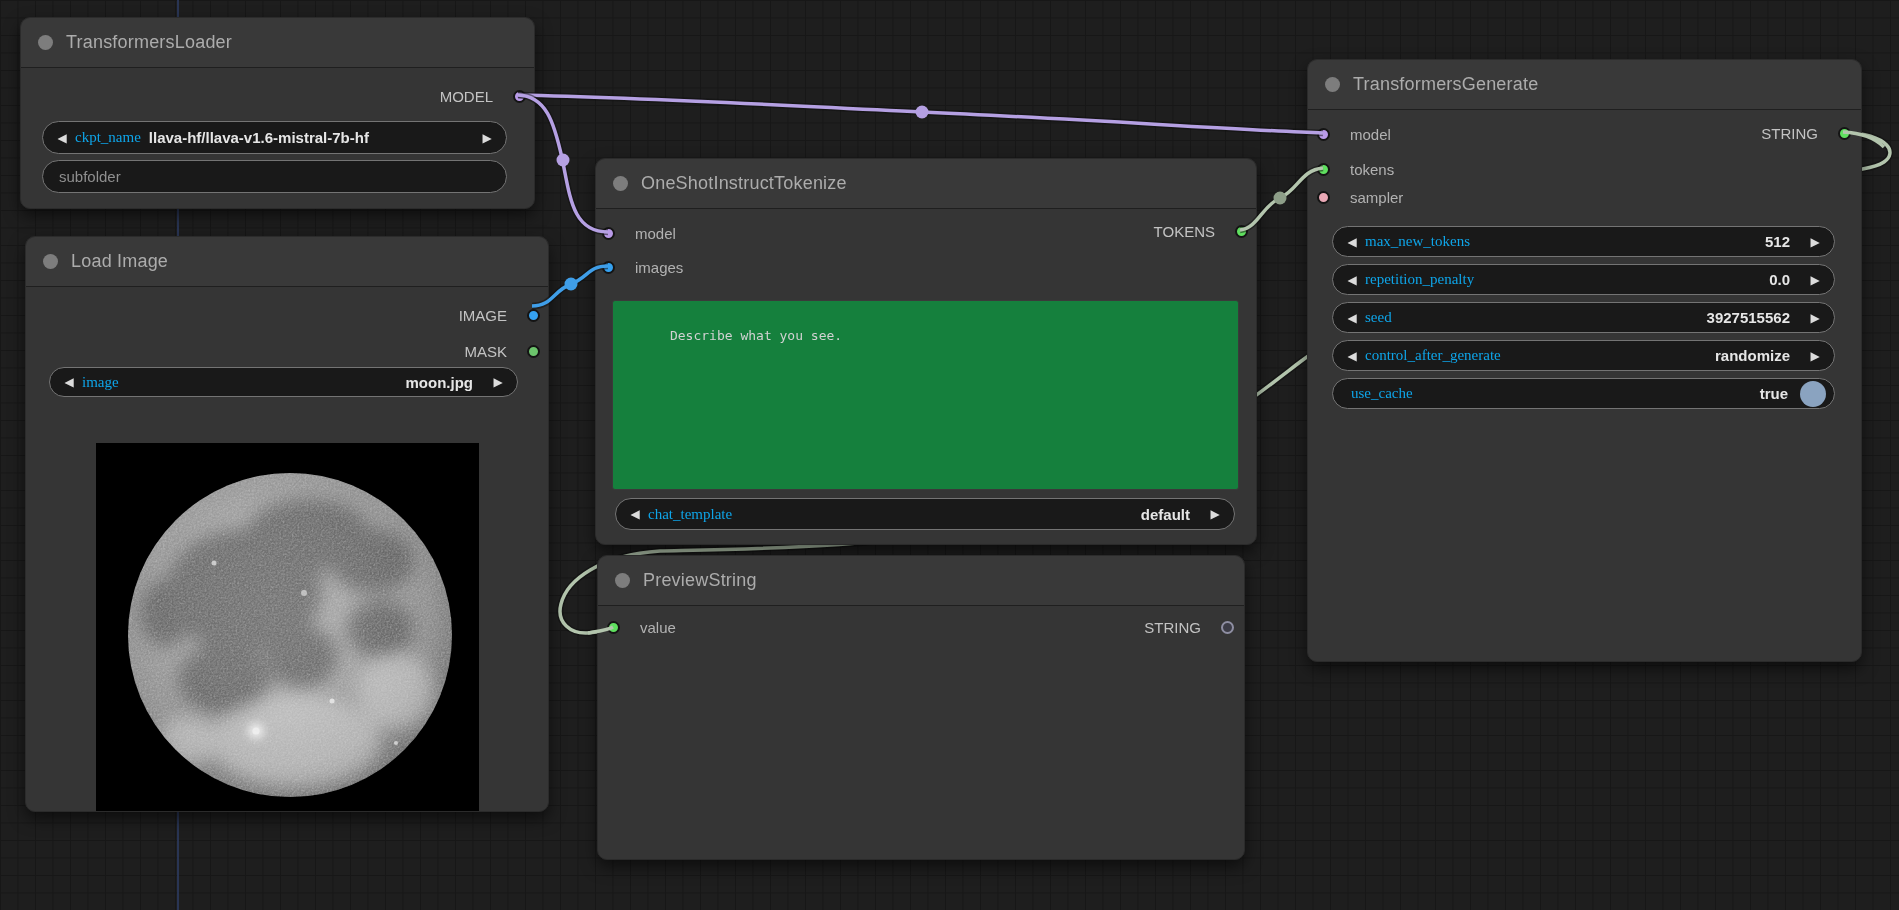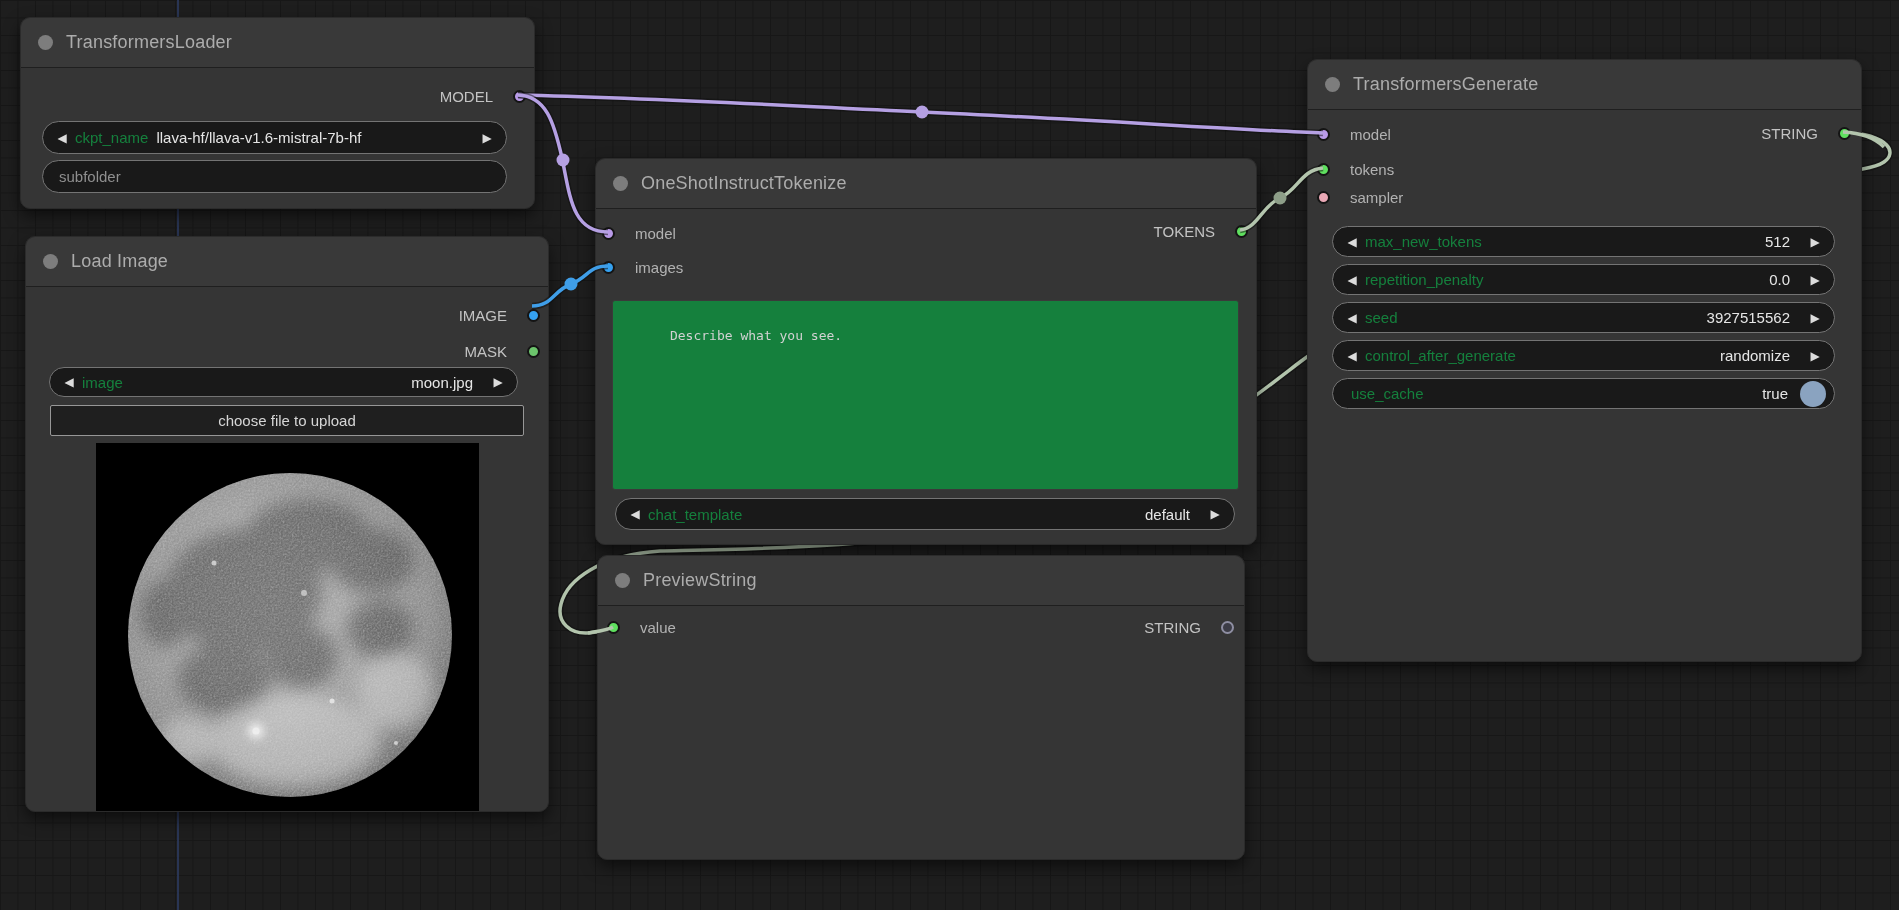--- a/index.html
+++ b/index.html
@@ -36,22 +36,22 @@
   .port.p-green{background:#5fe05f;}
   .port.p-mask{background:#6cc46c;}
   .port.p-sampler{background:#eaa9b6;}
   .port.p-void{background:#3c3c46;border:2px solid #8e8ea2;}
   .pill{
     position:absolute;display:flex;align-items:center;background:#191919;
     border:1.5px solid #747474;border-radius:17px;box-sizing:border-box;
     font-size:15px;padding:0 10px;
   }
   .arrow{color:#dcdcdc;font-size:12px;width:18px;text-align:center;flex:0 0 auto;cursor:pointer;}
-  .wlabel{color:#15803d;margin:0 4px;white-space:nowrap;}
-  .wvalue{margin-left:auto;margin-right:16px;color:#e6e6e6;white-space:nowrap;}
+  .wlabel{color:#0ea5e9;margin:0 4px;white-space:nowrap;font-family:Liberation Serif, serif;}
+  .wvalue{margin-left:auto;margin-right:16px;color:#e6e6e6;white-space:nowrap;font-weight:bold;}
   .pill.leftval .wvalue{margin-left:4px;margin-right:auto;}
   .pill.noarrow .wlabel{margin-left:8px;}
   .toggle{width:26px;height:26px;border-radius:50%;background:#8aa3c0;flex:0 0 auto;margin-right:-2px;cursor:pointer;}
   .pill .wvalue.pre-toggle{margin-right:12px;}
   .tfield{
     position:absolute;display:flex;align-items:center;background:#191919;
     border:1.5px solid #747474;border-radius:17px;box-sizing:border-box;
     font-size:15px;color:#8f8f8f;padding:0 16px;
   }
   .ptext{
@@ -110,23 +110,20 @@
     </div>
     <div class="slot out" style="right:8px;top:104px">
       <span class="slabel">MASK</span>
       <span class="port p-mask"></span>
     </div>
     <div class="pill" style="left:23px;top:130px;width:469px;height:30px">
       <span class="arrow">◀</span>
       <span class="wlabel">image</span>
       <span class="wvalue">moon.jpg</span>
       <span class="arrow">▶</span>
-    </div>
-    <div class="upload-btn" style="left:24px;top:168px;width:474px;height:31px">
-      <span>choose file to upload</span>
     </div>
     <div class="imgbox" style="left:70px;top:206px;width:383px;height:368px">
       <svg width="383" height="368" viewBox="0 0 383 368">
         <defs>
           <radialGradient id="mg" cx="45%" cy="42%" r="64%">
             <stop offset="0%" stop-color="#b2b2b2"></stop>
             <stop offset="45%" stop-color="#a5a5a5"></stop>
             <stop offset="75%" stop-color="#8e8e8e"></stop>
             <stop offset="93%" stop-color="#707070"></stop>
             <stop offset="100%" stop-color="#4c4c4c"></stop>

